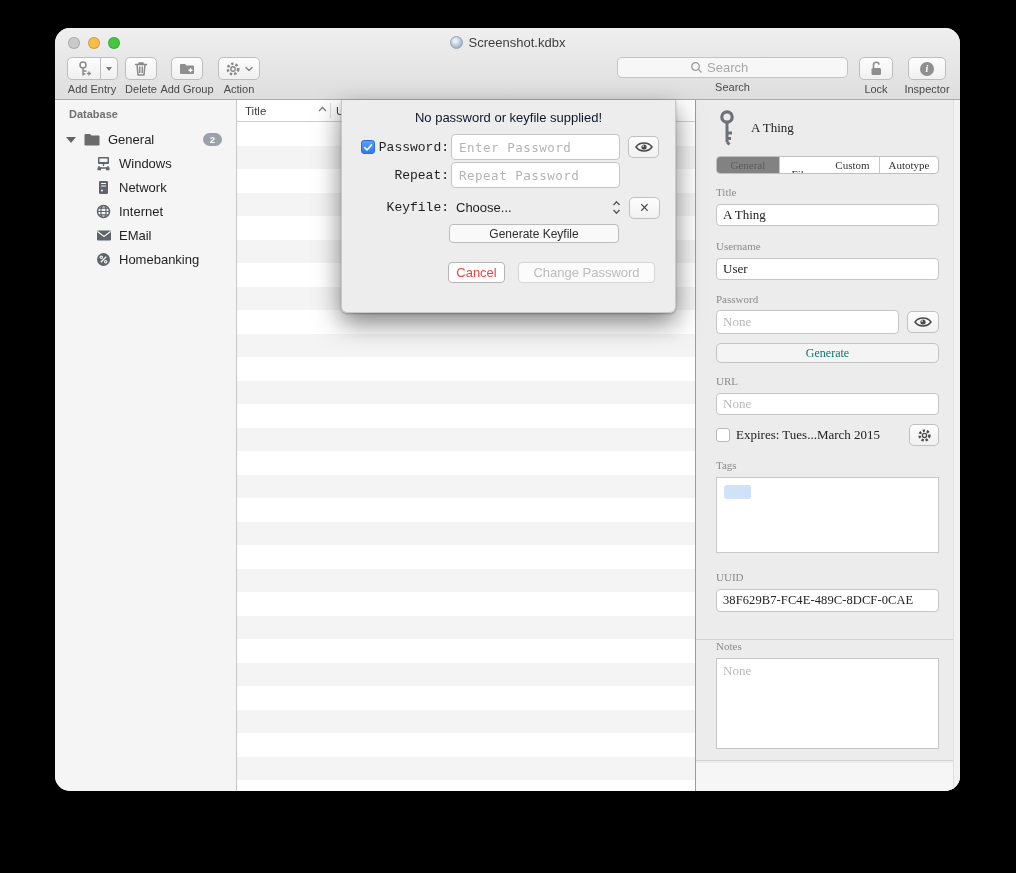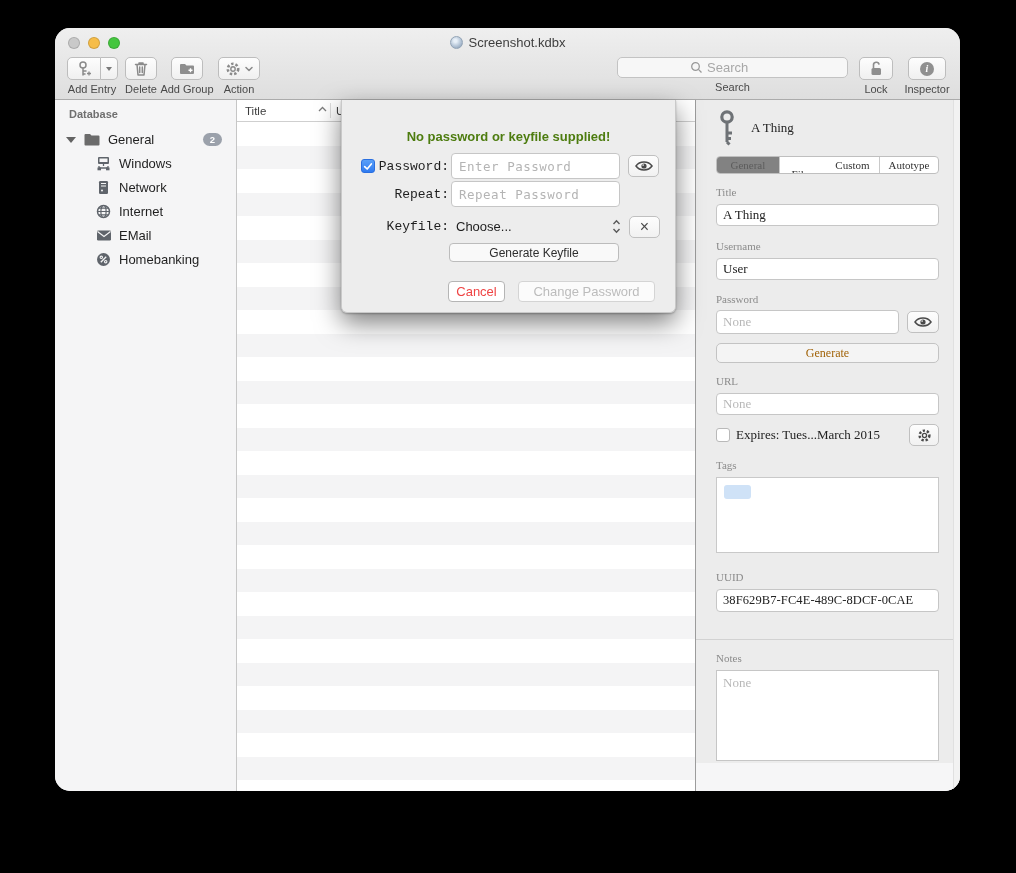--- a/index.html
+++ b/index.html
@@ -88,41 +88,41 @@
   .f-label { font-size:11px; color:#8b8b8b; }
   .f-input { width:100%; height:22px; border:1px solid #c6c6c6; border-radius:4px; background:#fff;
     font-size:13px; color:#222; padding:0 6px; outline:none; font-family:inherit; white-space:nowrap; overflow:hidden; }
   .f-input::placeholder { color:#b8b8b8; }
   .mt12{margin-top:12px;} .mt14{margin-top:14px;} .mt13{margin-top:13px;} .mt6{margin-top:6px;}
   .pw-row { display:flex; margin-top:5px; align-items:center; }
   .pw-row .f-input { width:184px; height:24px; }
   .sq-btn { width:32px; height:22px; margin-left:8px; border:1px solid #c0c0c0; border-radius:5px;
     background:linear-gradient(#fdfdfd,#f1f1f1); display:flex; align-items:center; justify-content:center; flex:none; }
   .wide-btn { width:100%; height:20px; margin-top:9px; border:1px solid #c3c3c3; border-radius:5px;
-    background:#f4f4f4; font-size:12px; color:#a16207; font-family:inherit; }
+    background:#f4f4f4; font-size:12px; color:#0f766e; font-family:inherit; }
   .expires-row { display:flex; align-items:center; margin-top:9px; height:22px; }
   .cb-empty { width:14px; height:14px; background:#fff; border:1px solid #b9b9b9; border-radius:3px; flex:none; }
   .expires-text { font-size:13px; color:#222; margin-left:6px; flex:1; white-space:nowrap; overflow:hidden; }
   .tags-box { margin-top:6px; width:100%; height:76px; background:#fff; border:1px solid #c9c9c9; padding:7px; }
   .tag-pill { width:27px; height:14px; border-radius:3px; background:#cfe2f7; }
   .mt18{margin-top:18px;}
   .uuid-input { height:23px; font-size:12.5px; letter-spacing:.1px; }
   .divider { height:1px; background:#d2d2d2; margin:0 -21px 0 -20px; }
   .d1{margin-top:27px;} .d2{margin-top:7px;}
-  .mt8{margin-top:12px;}
+  .mt8{margin-top:0;}
   .notes-box { margin-top:6px; width:100%; height:91px; border:1px solid #c6c6c6; background:#fff;
     resize:none; font-family:inherit; font-size:13px; color:#222; padding:4px 6px; outline:none; }
   .notes-box::placeholder { color:#b8b8b8; }
   .insp-bottom { position:absolute; left:0; right:7px; bottom:0; height:28px; background:#f6f6f7; }
 
   
   .sheet { position:absolute; left:286px; top:72px; width:335px; height:213px; background:#ededed;
     border-radius:0 0 6px 6px; box-shadow:0 10px 26px rgba(0,0,0,.5), 0 1px 2px rgba(0,0,0,.25);
     z-index:10; border:1px solid #c9c9c9; border-top:none; }
-  .sheet-msg { padding-top:29px; text-align:center; font-size:13px; color:#4d7c0f;font-weight:bold; }
+  .sheet-msg { padding-top:10px; text-align:center; font-size:13px; color:#0f172a; }
   .srow { display:flex; align-items:center; }
   .srow .lab-col { width:107px; display:flex; align-items:center; justify-content:flex-end; flex:none; }
   .srow .lab { font-size:13px; color:#1e1e1e;font-family:Liberation Mono, monospace; }
   .cb-checked { width:14px; height:14px; border-radius:3px; margin-right:4px;
     background:linear-gradient(#59a0f8,#2f7bf0); border:1px solid #2a6fe0;
     display:flex; align-items:center; justify-content:center; flex:none; }
   .s-input { width:169px; height:26px; border:1px solid #c6c6c6; border-radius:4px; background:#fff;
     margin-left:2px; padding:0 7px; outline:none;
     font-family:"DejaVu Sans Mono",monospace; font-size:12.5px; color:#222; letter-spacing:.5px; }
   .s-input::placeholder { color:#b4b4b4; letter-spacing:.5px; }

